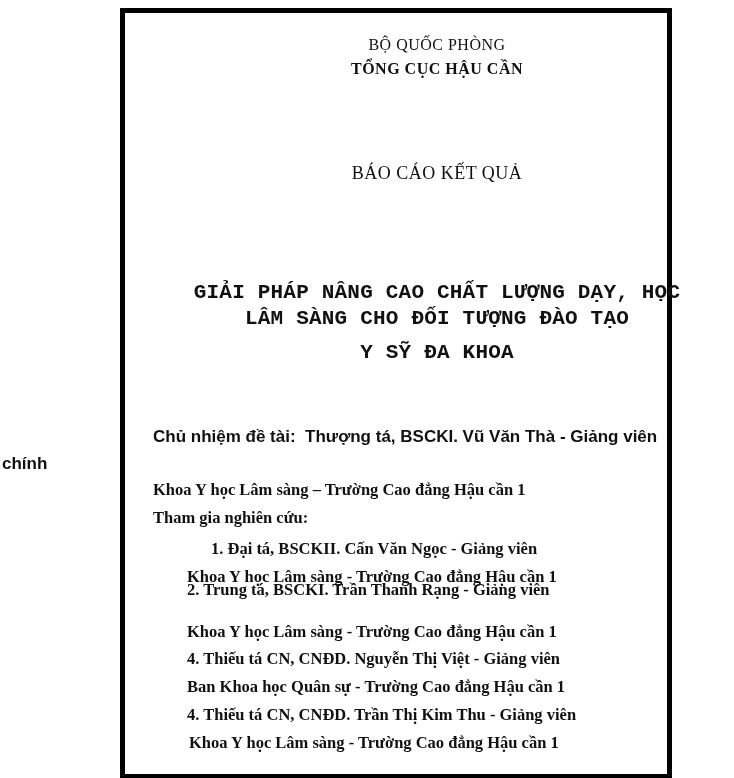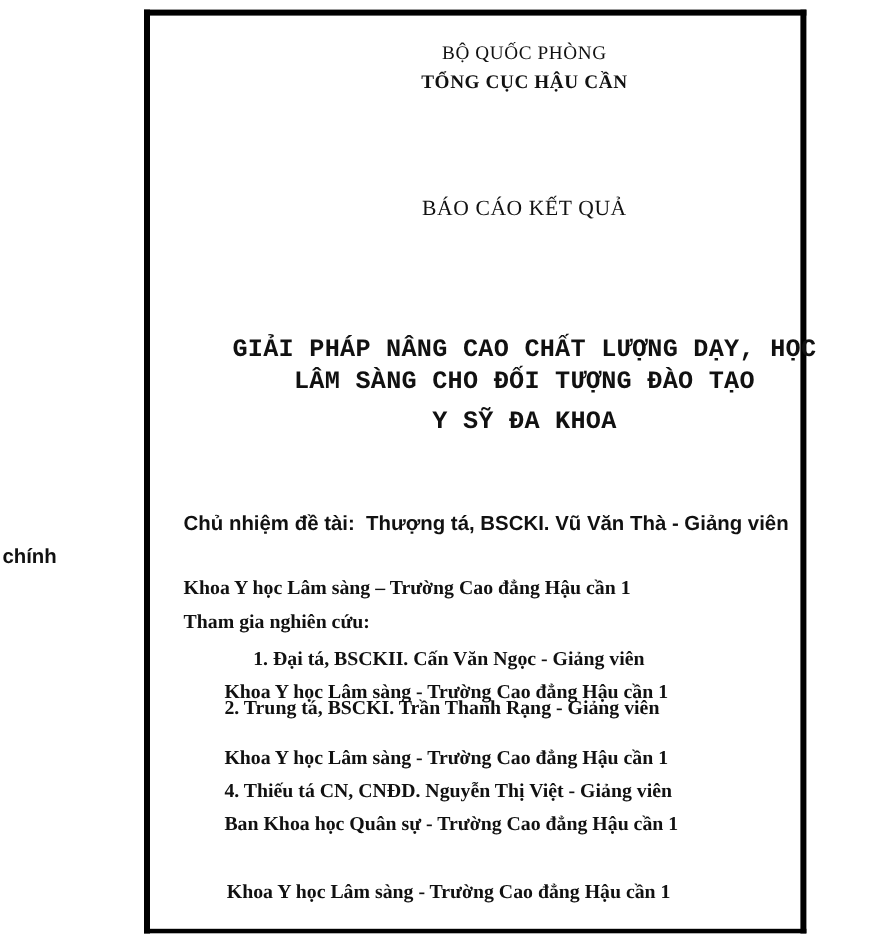--- a/index.html
+++ b/index.html
@@ -85,17 +85,18 @@
 
   <div class="abs serif body-bold" style="left:62px; top:526px;margin-left:24px;">1. Đại tá, BSCKII. Cấn Văn Ngọc - Giảng viên</div>
   <div class="abs serif body-bold" style="left:62px; top:554px;">Khoa Y học Lâm sàng - Trường Cao đẳng Hậu cần 1</div>
 
   <div class="abs serif body-bold" style="left:62px; top:567px;">2. Trung tá, BSCKI. Trần Thanh Rạng - Giảng viên</div>
   <div class="abs serif body-bold" style="left:62px; top:609px;">Khoa Y học Lâm sàng - Trường Cao đẳng Hậu cần 1</div>
 
   <div class="abs serif body-bold" style="left:62px; top:636px;">4. Thiếu tá CN, CNĐD. Nguyễn Thị Việt - Giảng viên</div>
   <div class="abs serif body-bold" style="left:62px; top:664px;">Ban Khoa học Quân sự - Trường Cao đẳng Hậu cần 1</div>
 
+  <div class="abs serif body-bold" style="left:62px; top:692px;">4. Thiếu tá CN, CNĐD. Trần Thị Kim Thu - Giảng viên</div>
   <div class="abs serif body-bold" style="left:64px; top:720px;">Khoa Y học Lâm sàng - Trường Cao đẳng Hậu cần 1</div>
 
 </div>
 
 <div class="next-page-edge"></div>
 
 </body></html>

